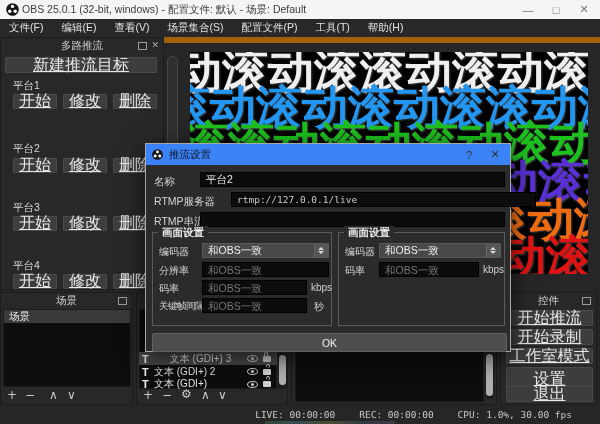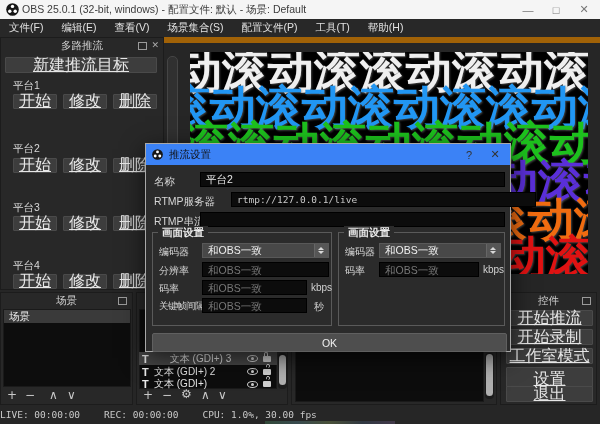--- a/index.html
+++ b/index.html
@@ -70,21 +70,21 @@
   .spin::before{content:"";position:absolute;left:3px;top:3px;border-left:3px solid transparent;
                 border-right:3px solid transparent;border-bottom:3px solid #d8d8d8;}
   .spin::after{content:"";position:absolute;left:3px;bottom:3px;border-left:3px solid transparent;
                border-right:3px solid transparent;border-top:3px solid #d8d8d8;}
   .unit{position:absolute;font-size:10px;color:#d2d2d2;}
   .okbtn{position:absolute;left:6px;top:189px;width:353px;height:17px;background:#4e4e4e;border:1px solid #606060;
          border-radius:2px;color:#f0f0f0;font-size:10.5px;display:flex;align-items:center;justify-content:center;}
 
   
   .statusbar{left:0;top:405px;width:600px;height:19px;background:#262626;display:flex;align-items:center;
-             justify-content:flex-start;gap:24px;padding-right:28px;box-sizing:border-box;
+             justify-content:flex-end;gap:24px;padding-right:28px;box-sizing:border-box;
              font-family:"DejaVu Sans Mono",monospace;font-size:9.5px;color:#c9c9c9;}
   .sliver{left:265px;top:421px;width:130px;height:3px;opacity:.5;
           background:linear-gradient(90deg,#3d6b4a,#4a6f77,#6b7a4a,#3a4a5d,#5d4a6b);}
 </style>
 </head>
 <body>
 
 <div id="app">
 
   <div class="abs titlebar">

